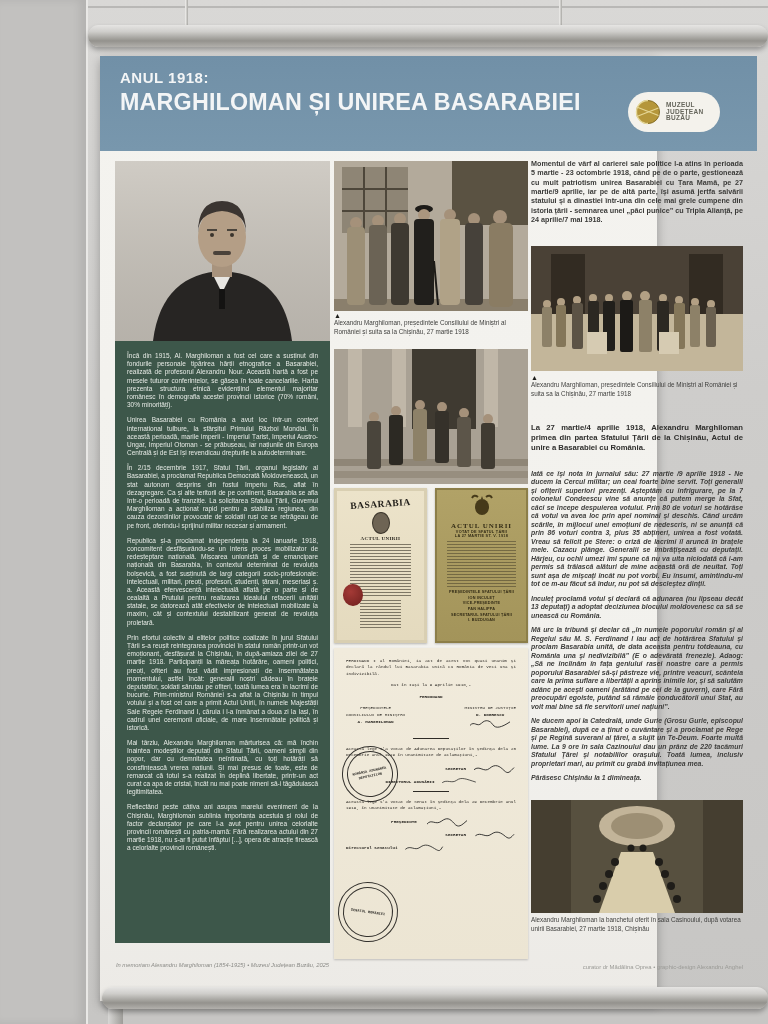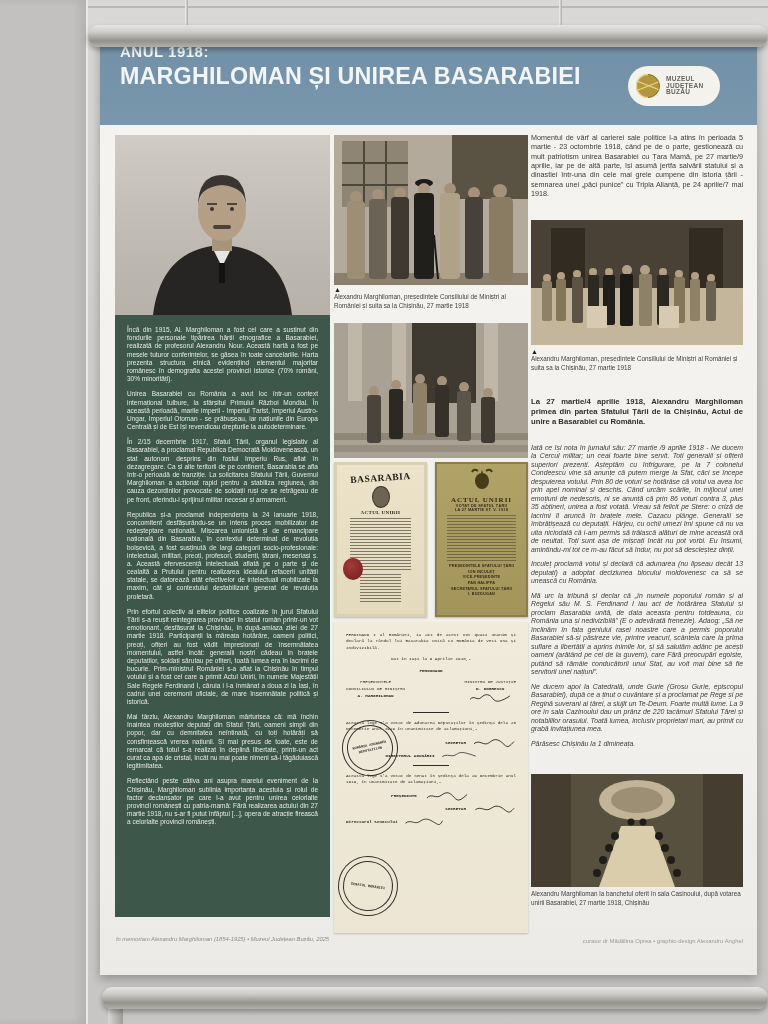--- a/index.html
+++ b/index.html
@@ -13,21 +13,21 @@
     background:linear-gradient(to right,#f4f3f1,#a8a7a3);}
   .w1{left:185px}.w2{left:559px}
   .rail{position:absolute;height:22px;border-radius:11px;
     background:linear-gradient(180deg,#e6e5e3 0%,#cfcecb 30%,#94928d 72%,#b2b0ac 100%);
     box-shadow:0 3px 5px rgba(0,0,0,.30);}
   .rail-top{left:88px;top:25px;width:680px;}
   .rail-bottom{left:102px;top:987px;width:666px;}
   .clip{position:absolute;left:108px;top:1004px;width:15px;height:24px;border-radius:4px;
     background:linear-gradient(90deg,#d8d7d5,#9d9c98);}
 
-  .poster{position:absolute;left:100px;top:30px;width:657px;height:945px;
+  .poster{position:absolute;left:100px;top:56px;width:557px;height:945px;
     background:linear-gradient(180deg,#f4f3ef 0%,#f2f1ed 70%,#eceae6 100%);
     box-shadow:0 4px 10px rgba(0,0,0,.28);}
 
   
   .header{position:absolute;left:0;top:0;width:657px;height:95px;
     background:linear-gradient(180deg,#7190a7 0%,#7897ad 100%);color:#f3f5f6;}
   .kicker{position:absolute;left:20px;top:13px;font-size:15px;font-weight:700;letter-spacing:.5px;}
   .title{position:absolute;left:20px;top:32px;font-size:24px;font-weight:700;letter-spacing:.2px;
     transform:scaleX(.97);transform-origin:left;}
   .logo{position:absolute;left:528px;top:36px;width:92px;height:40px;background:#f4f2ec;
@@ -88,21 +88,21 @@
   .sig{flex:none;}
   .stamp{position:absolute;border:1.5px solid #33312d;border-radius:50%;
     display:flex;align-items:center;justify-content:center;text-align:center;
     font-size:3.6px;font-weight:700;color:#33312d;line-height:1.3;}
   .stamp::after{content:"";position:absolute;inset:4px;border:1px solid #33312d;border-radius:50%;}
   .s1{left:8px;top:98px;width:54px;height:54px;transform:rotate(-12deg);}
   .s2{left:4px;top:234px;width:58px;height:58px;transform:rotate(8deg);}
   .stamp span{width:70%;}
 
   
-  .rc{position:absolute;left:431px;width:212px;color:#3b3b39;}
+  .rc{position:absolute;left:431px;width:212px;color:#3b3b39;font-weight:bold;}
   .intro{top:103px;font-size:7.2px;line-height:1.3;text-align:justify;}
   .photo3{left:431px;top:190px;}
   .cap3{left:431px;top:318px;width:212px;}
   .lead{top:367px;font-size:7.7px;line-height:1.3;font-weight:700;color:#2e2e2c;text-align:justify;}
   .journal{top:414px;height:326px;overflow:hidden;}
   .journal p{margin:0 0 6px 0;font-size:6.9px;line-height:1.23;text-align:justify;font-style:italic;color:#3e3e3c;}
   .photo4{left:431px;top:744px;}
   .cap4{left:431px;top:860px;width:212px;}
   .footer-right{position:absolute;left:431px;top:908px;width:212px;text-align:right;
     font-size:5.9px;color:#9a9a96;}

